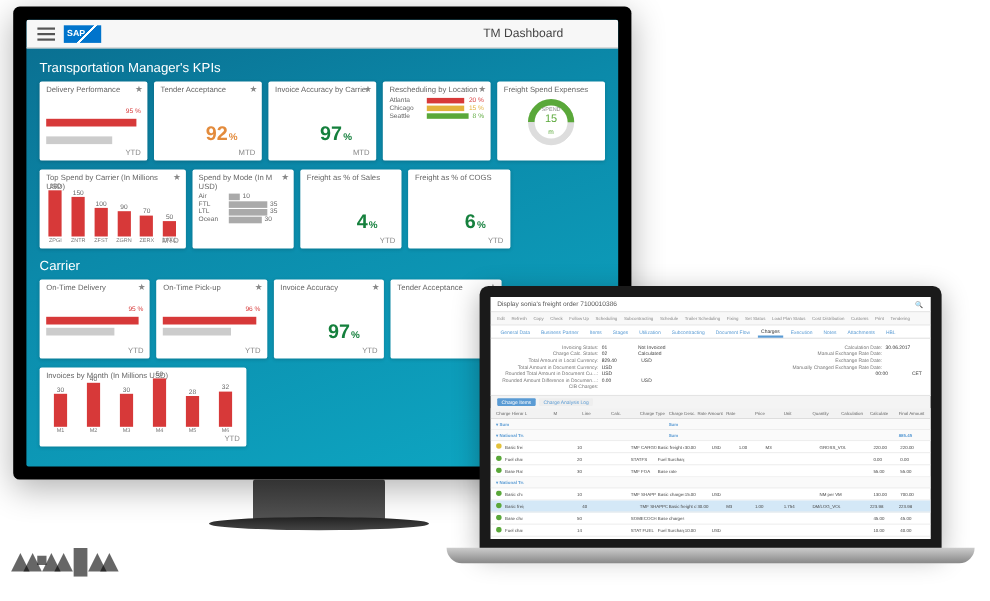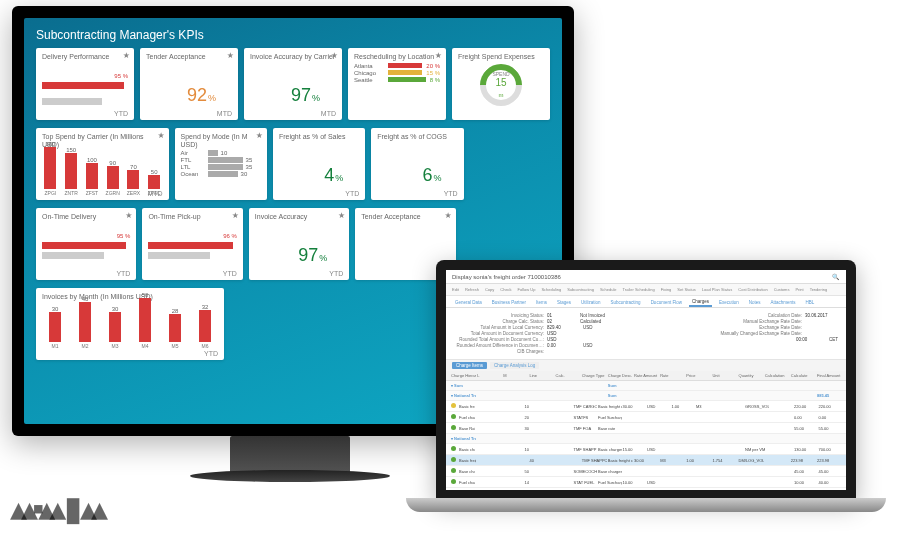--- a/index.html
+++ b/index.html
@@ -20,21 +20,21 @@
 
 .dash-body{flex:1;padding:8px 12px;overflow:hidden;color:#fff}
 .section-title{font-size:12px;color:#fff;margin:2px 0 6px}
 
 .tile-row{display:flex;gap:6px;margin-bottom:8px}
 .tile{background:#fff;color:#555;border-radius:2px;height:72px;position:relative;padding:5px 6px;font-size:7px;box-shadow:0 1px 3px rgba(0,0,0,.15);flex:1}
 .tile-star{position:absolute;top:3px;right:4px;color:#888;font-size:8px}
 .tile-title{font-size:7px;line-height:1.1;color:#666;margin-bottom:2px}
 .tile-footer{position:absolute;bottom:3px;right:6px;font-size:7px;color:#888}
 
-.big-pct{position:absolute;bottom:14px;right:22px;font-size:18px;font-weight:400}
+.big-pct{position:absolute;bottom:14px;right:22px;font-size:18px;font-weight:700}
 .big-pct.green{color:#15803d}
 .big-pct.orange{color:#e38b3c}
 .big-pct .pct-sym{font-size:9px;margin-left:1px}
 
 .mini-bar{height:7px;background:#d73939;margin-top:3px}
 .mini-label{font-size:6px;color:#d73939;text-align:right;margin-bottom:1px}
 .mini-label.gray{color:#aaa}
 .mini-bar.gray{background:#ccc}
 
 .bars{display:flex;align-items:flex-end;gap:4px;height:46px;margin-top:2px}
@@ -97,23 +97,32 @@
 .search-ico{margin-left:auto;color:#888;font-size:6px}
 </style>
 </head>
 <body>
 
 <div class="shadow-blob">▴▴▪▴▴ ▮ ▴▴</div>
 
 <div class="monitor">
   <div class="monitor-screen">
 
+    <div class="topbar">
+      <div class="hamburger">
+          <span></span>
+          <span></span>
+          <span></span>
+        </div>
+      <div class="sap-logo">SAP</div>
+      <div class="topbar-title">TM Dashboard</div>
+    </div>
 
     <div class="dash-body">
-      <div class="section-title">Subcontracting Manager's KPIs</div>
+      <div class="section-title">Transportation Manager's KPIs</div>
 
       <div class="tile-row">
         <div class="tile">
           <span class="tile-star">★</span>
           <div class="tile-title">Delivery Performance</div>
           <div style="margin-top:12px">
             <div class="mini-label">95 %</div>
             <div class="mini-bar" style="width:95%"></div>
             <div class="mini-label gray">&nbsp;</div>
             <div class="mini-bar gray" style="width:70%"></div>
@@ -237,20 +246,21 @@
         </div>
 
         <div class="tile">
           <div class="tile-title">Freight as % of COGS</div>
           <div class="big-pct green"><span>6</span><span class="pct-sym">%</span></div>
           <div class="tile-footer">YTD</div>
         </div>
         <div style="flex:1"></div>
       </div>
 
+      <div class="section-title">Carrier</div>
 
       <div class="tile-row">
         <div class="tile">
           <span class="tile-star">★</span>
           <div class="tile-title">On-Time Delivery</div>
           <div style="margin-top:12px">
             <div class="mini-label">95 %</div>
             <div class="mini-bar" style="width:95%"></div>
             <div class="mini-bar gray" style="width:70%;margin-top:3px"></div>
           </div>

